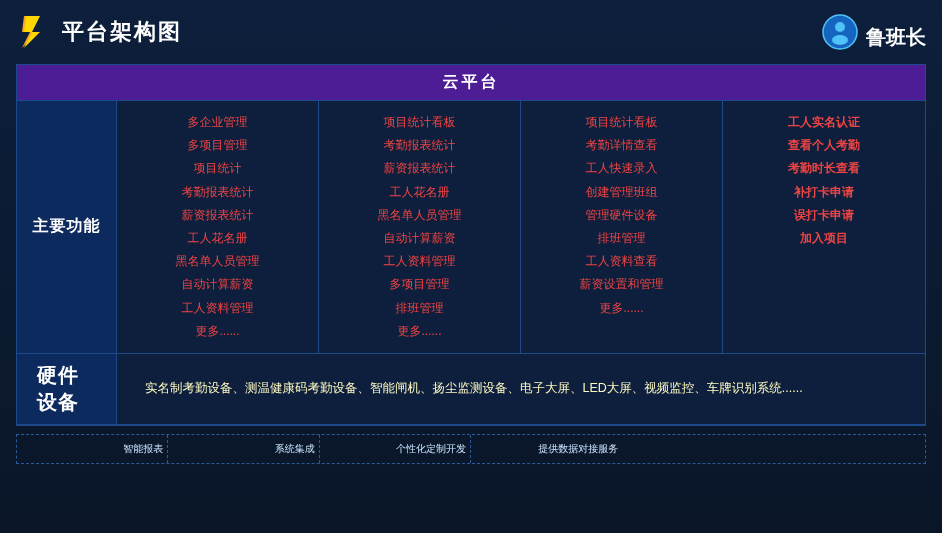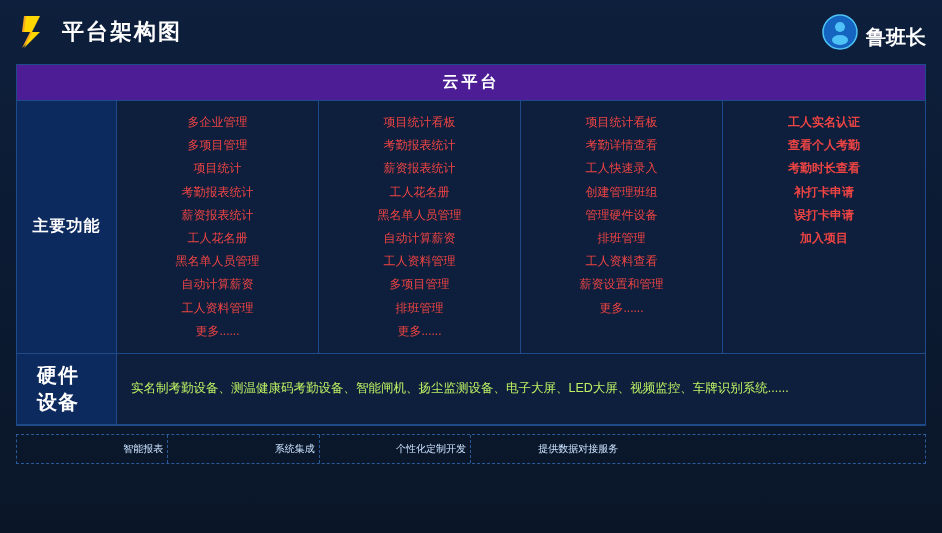--- a/index.html
+++ b/index.html
@@ -146,24 +146,24 @@
       align-items: center;
       justify-content: center;
       color: #ffffff;
       font-size: 20px;
       font-weight: bold;
       border-right: 1px solid #1e4a8a;
       padding: 8px 20px;
       letter-spacing: 1px;
     }
     .hardware-content {
-      padding: 8px 14px;
-      display: flex;
-      align-items: center;
-      color: #bef264;
+      padding: 8px 28px;
+      display: flex;
+      align-items: center;
+      color: #fef9c3;
       font-size: 12.5px;
     }
 
     
     .features-row {
       display: grid;
       grid-template-columns: repeat(6, 1fr);
       border: 1px dashed #2a5a9a;
       margin-top: 8px;
       background: transparent;

